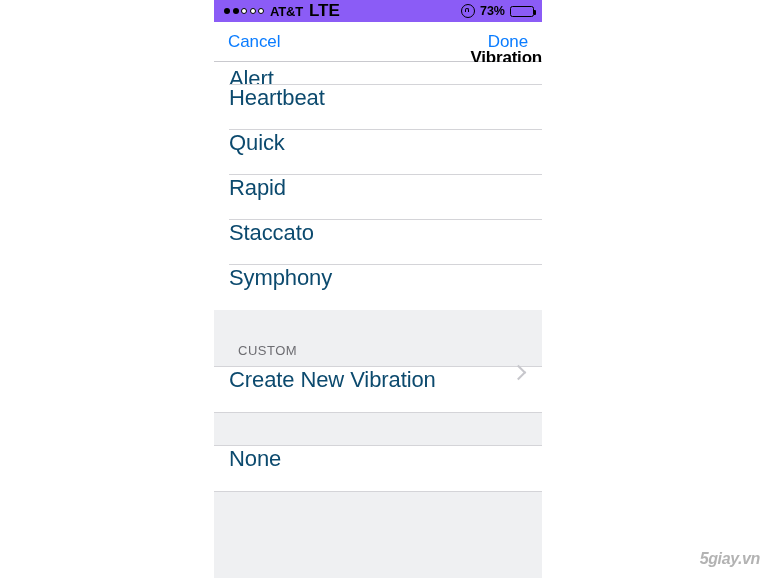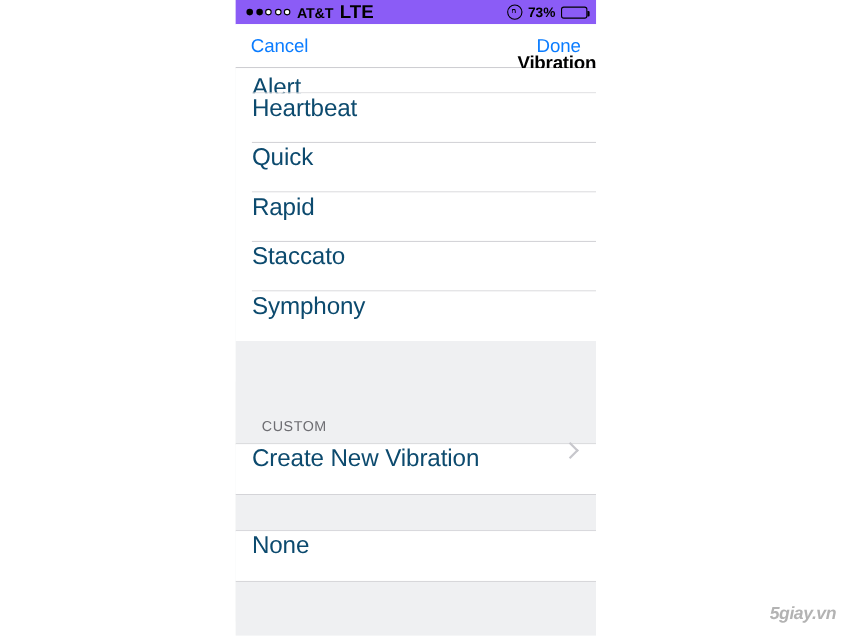--- a/index.html
+++ b/index.html
@@ -207,21 +207,20 @@
   }
 
   .section-header {
     background: #eff0f2;
     height: 57px;
     display: flex;
     align-items: flex-end;
     padding: 0 0 8px 24px;
     box-sizing: border-box;
     border-bottom: 1px solid #d4d4d8;
-    margin-top: 37px;
   }
   .section-header .header-label {
     font-size: 13px;
     color: #6d6d72;
     letter-spacing: 0.5px;
   }
   .gap-32 { height: 32px; }
   .gap-tail { height: 36px; background: #eff0f2; border-top: 1px solid #d4d4d8; }
 
   

